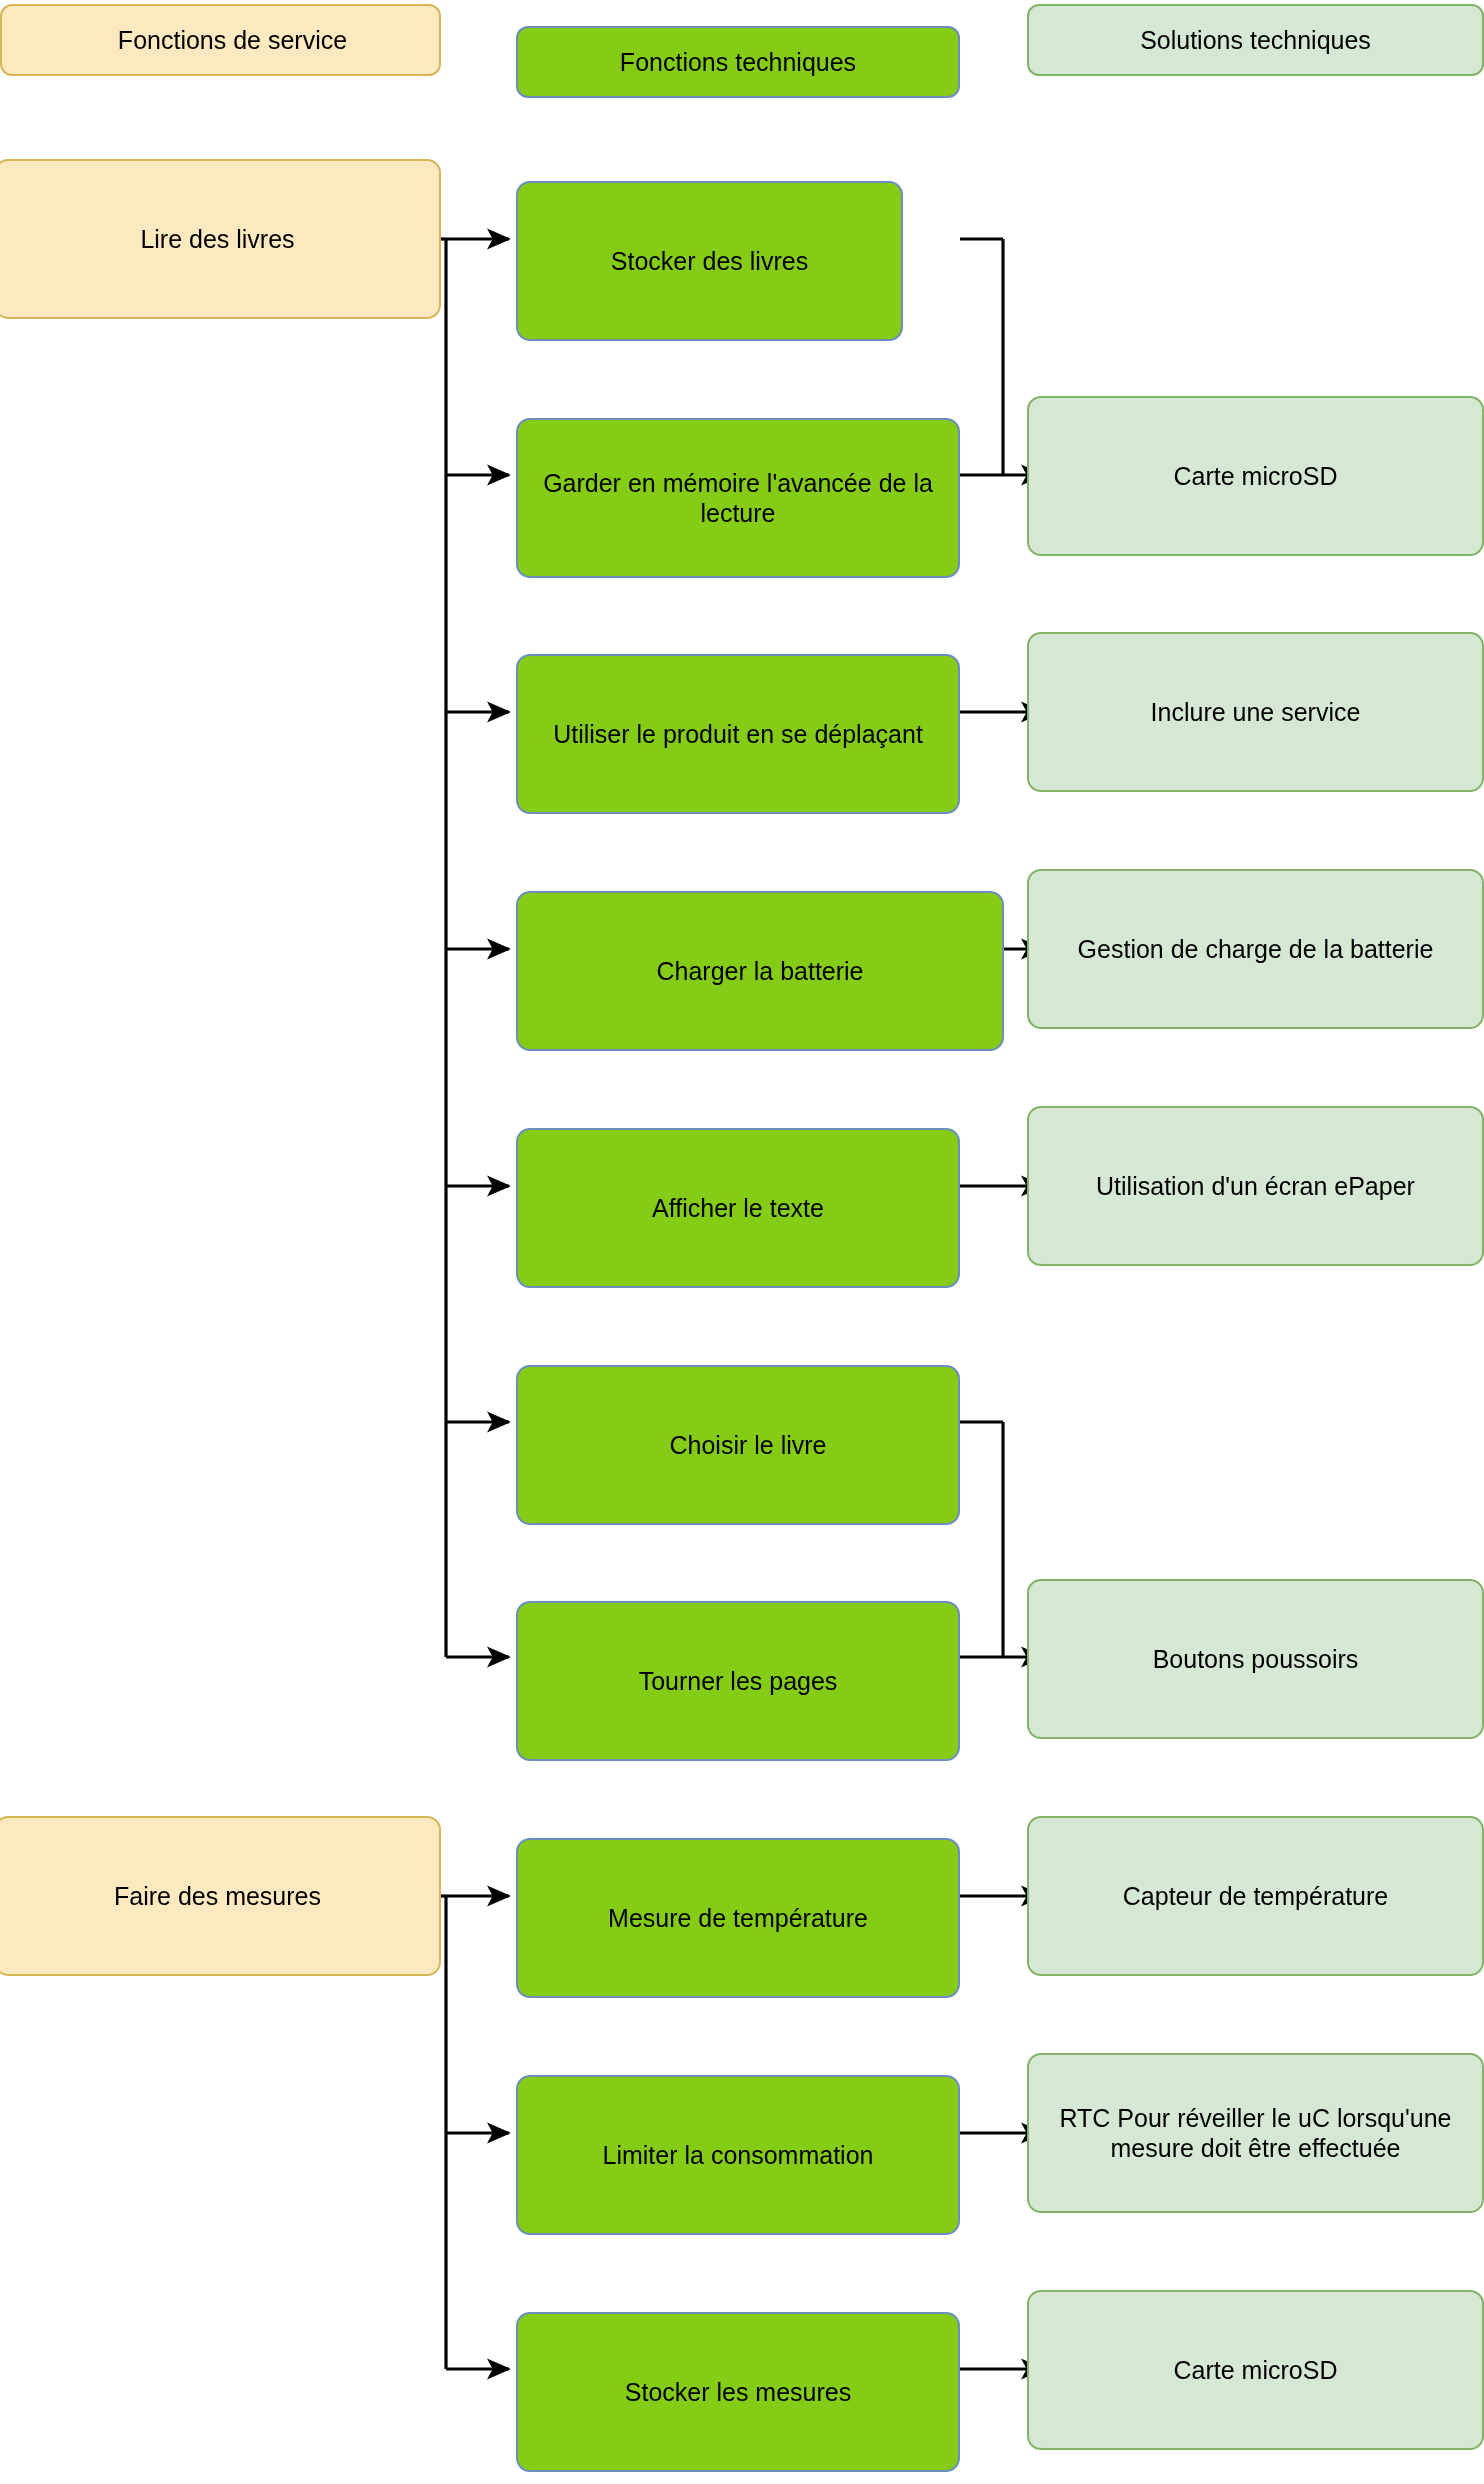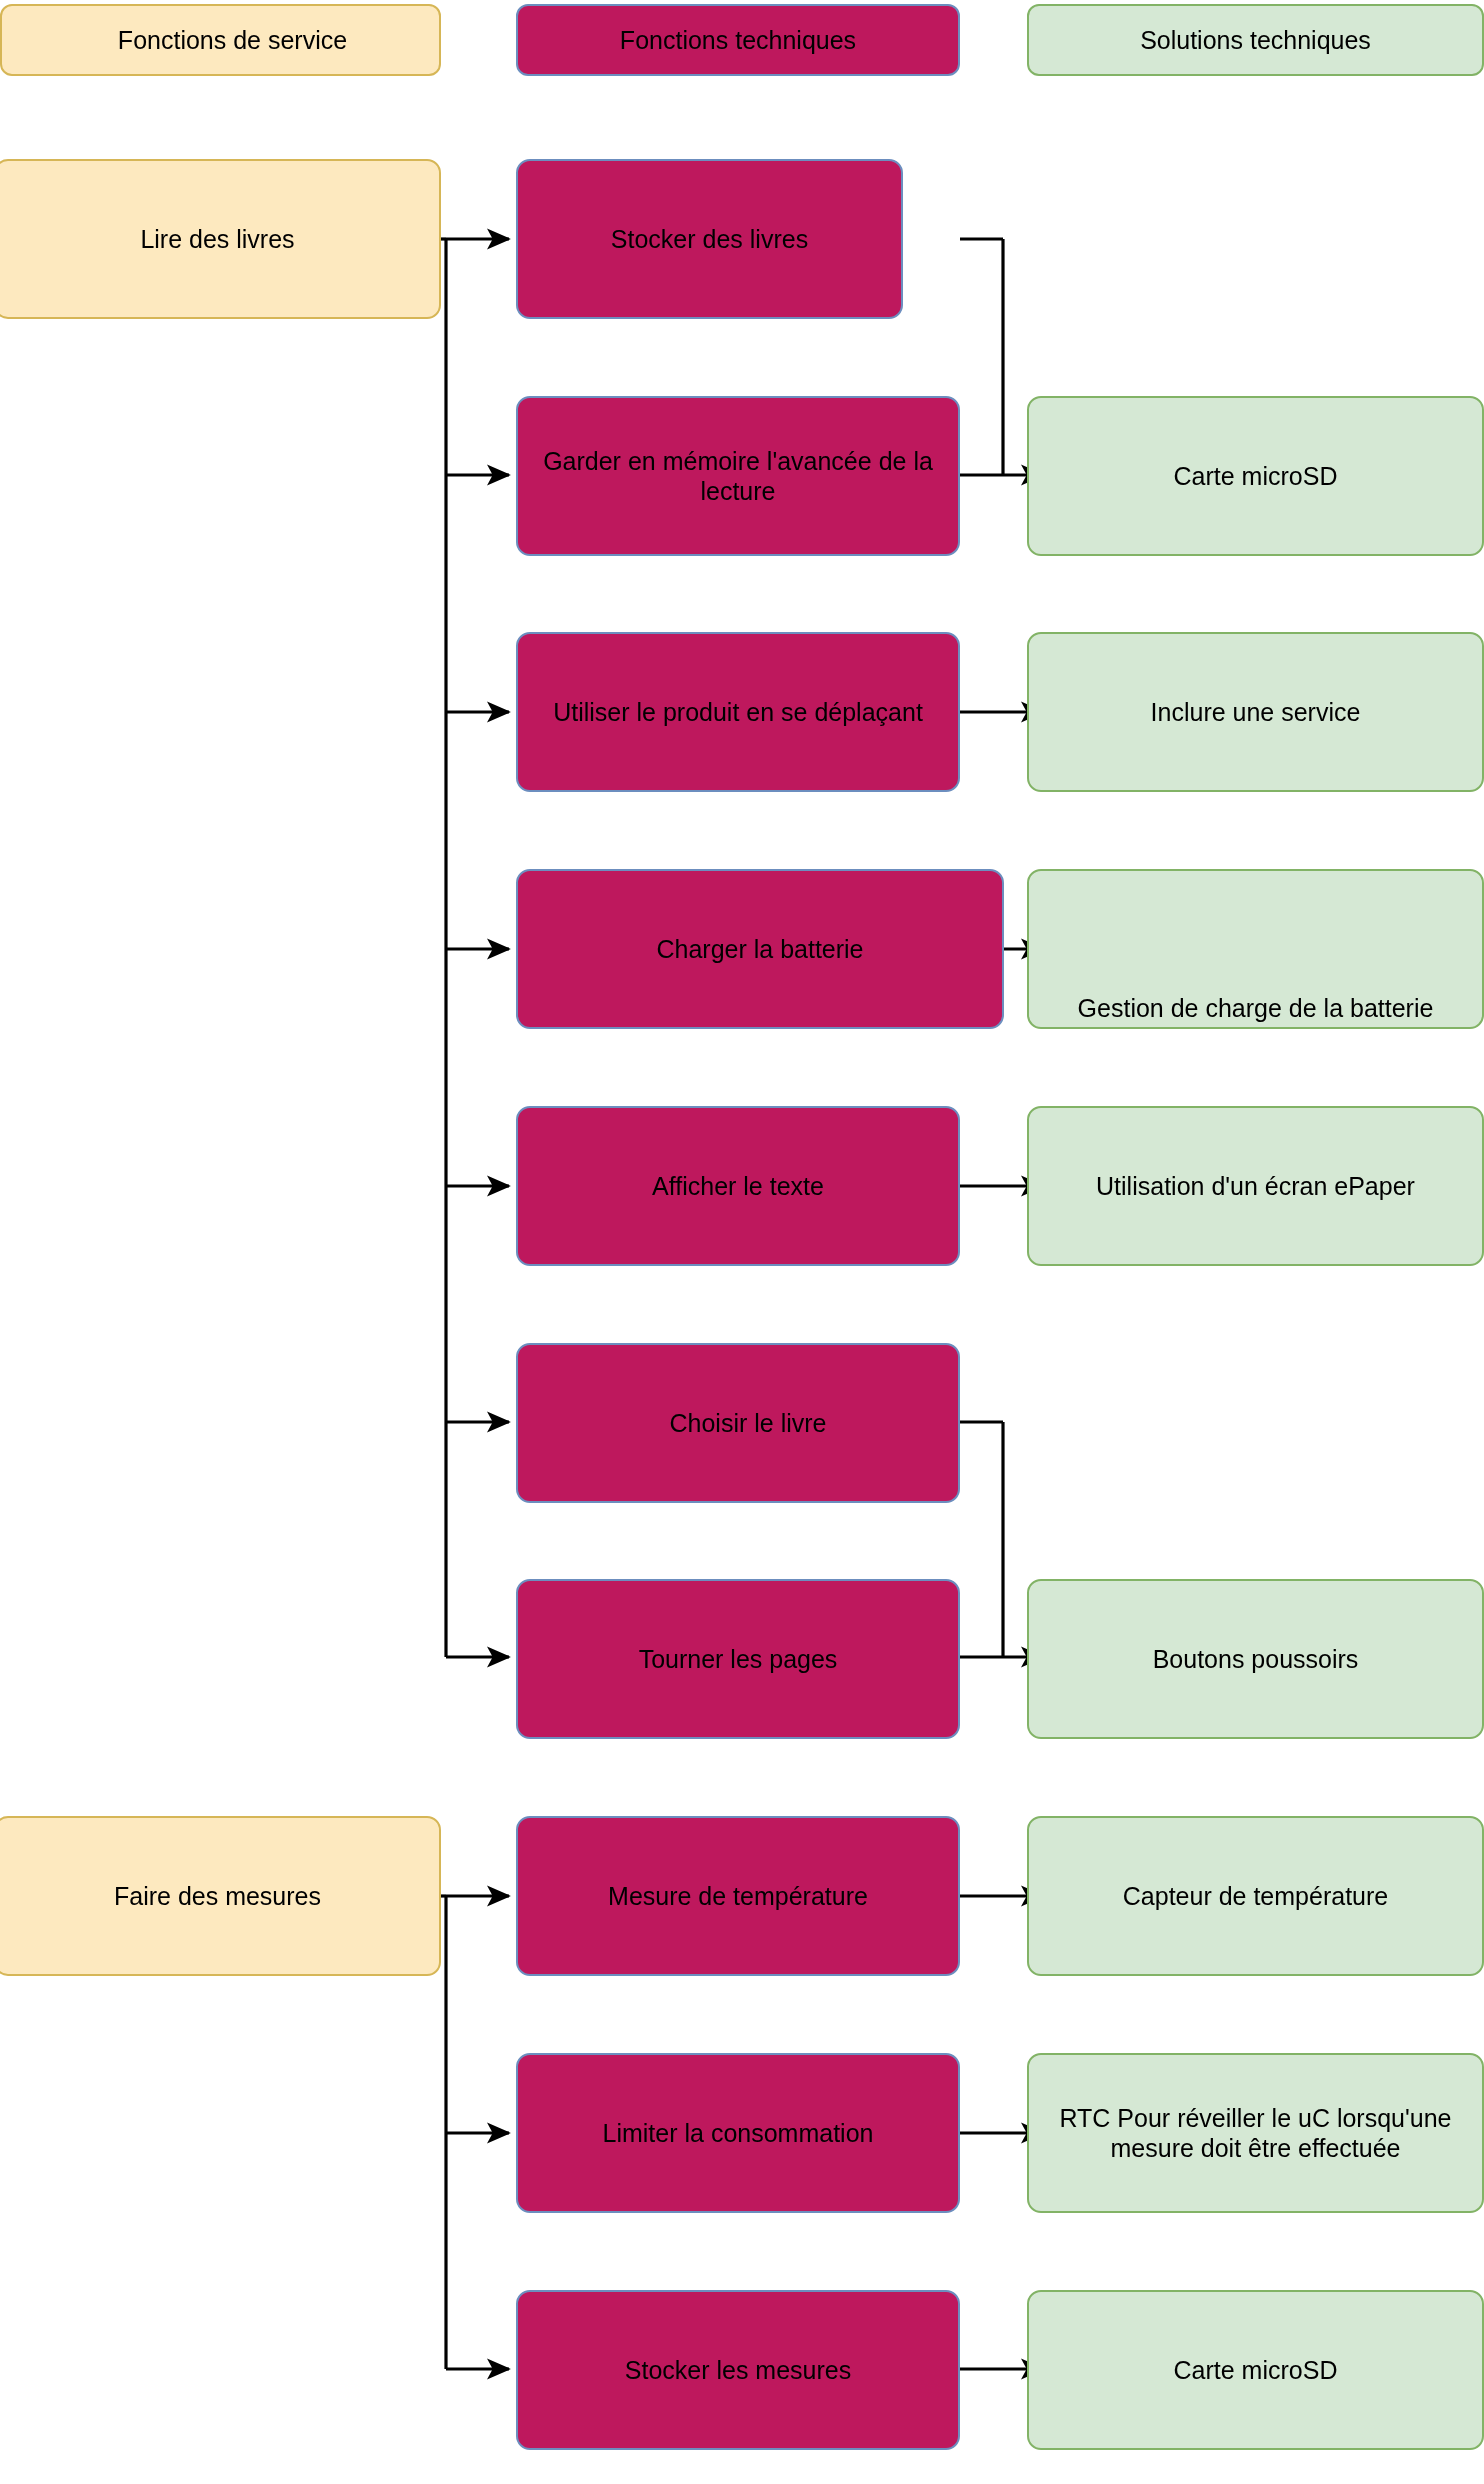--- a/index.html
+++ b/index.html
@@ -35,21 +35,21 @@
     border-width: 2px;
     border-style: solid;
     font-size: 25px;
     line-height: 1.22;
     color: #000000;
     padding: 4px 12px;
     z-index: 2;
   }
   .node span { display: block; }
   .fs   { background: #fde9bf; border-color: #d6b656; }
-  .ft   { background: #be185d; border-color: #6c8ebf; }
+  .ft   { background: #84cc16; border-color: #6c8ebf; margin-top: 22px; }
   .st   { background: #d5e8d4; border-color: #82b366; }
   .hdr  { border-radius: 12px; }
 </style>
 </head>
 <body>
 
 <div id="canvas">
 
   <svg id="wires" viewBox="0 0 1484 2484" width="1484" height="2484" xmlns="http://www.w3.org/2000/svg">
     <defs>
@@ -167,21 +167,21 @@
   </div>
 
   <div class="node st" style="left:1027px; top:396px; width:457px; height:160px;">
     <span>Carte microSD</span>
   </div>
 
   <div class="node st" style="left:1027px; top:632px; width:457px; height:160px;">
     <span>Inclure une service</span>
   </div>
 
-  <div class="node st" style="left:1027px; top:869px; width:457px; height:160px;align-items:flex-end;">
+  <div class="node st" style="left:1027px; top:869px; width:457px; height:160px;">
     <span>Gestion de charge de la batterie</span>
   </div>
 
   <div class="node st" style="left:1027px; top:1106px; width:457px; height:160px;">
     <span>Utilisation d'un écran ePaper</span>
   </div>
 
   <div class="node st" style="left:1027px; top:1816px; width:457px; height:160px;">
     <span>Capteur de température</span>
   </div>

